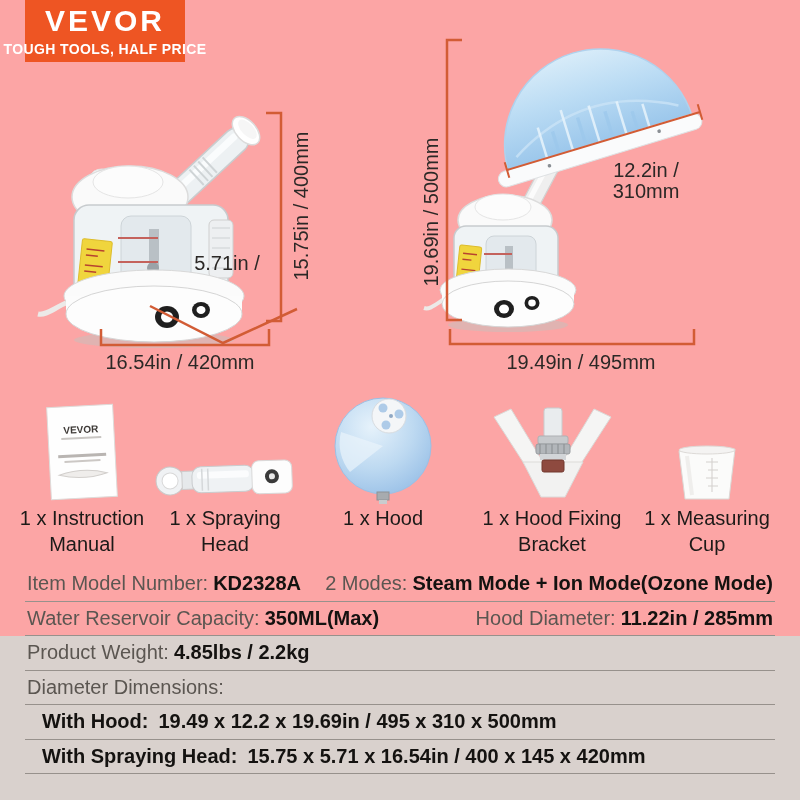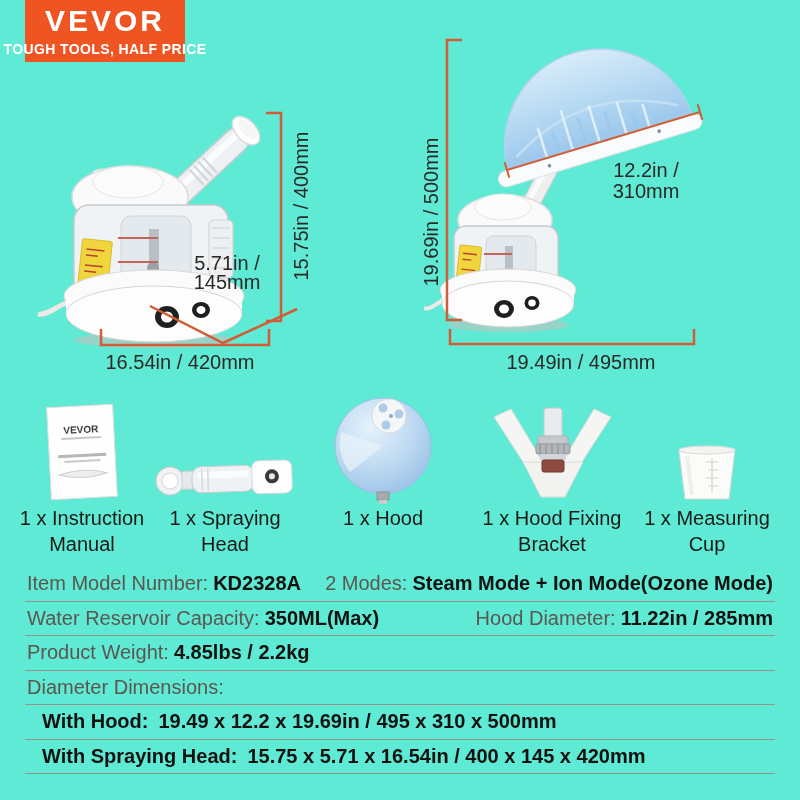--- a/index.html
+++ b/index.html
@@ -4,21 +4,21 @@
 <style>
   * { margin:0; padding:0; box-sizing:border-box; }
   html,body { width:800px; height:800px; }
   body {
     font-family:"Liberation Sans", sans-serif;
     background:#D9D1CD;
     position:relative;
     overflow:hidden;
     color:#2B2826;
   }
-  .canvas { position:absolute; inset:0; width:800px; height:800px; background:#5eead4; }
+  .canvas { position:absolute; inset:0; width:800px; height:636px; background:#fca5a5; }
 
   
   .logo {
     position:absolute; left:25px; top:0; width:160px; height:62px;
     background:#EE5523; color:#FFFFFF; z-index:3;
     display:flex; flex-direction:column; align-items:center; justify-content:center;
   }
   .logo .word { font-size:30px; font-weight:bold; letter-spacing:3px; line-height:1; }
   .logo .tag  { font-size:14px; font-weight:bold; letter-spacing:0.4px; margin-top:5px; white-space:nowrap; }
 
@@ -234,21 +234,20 @@
       <path d="M450,329 L450,344 L694,344 L694,329"></path>
       <path d="M507,170 L700,112" stroke-width="2"></path>
       <path d="M504.7,162.3 L509.3,177.7" stroke-width="2"></path>
       <path d="M697.7,104.3 L702.3,119.7" stroke-width="2"></path>
     </g>
   </svg>
 
   <div class="dim v" id="dim-left-h">15.75in / 400mm</div>
   <div class="dim two" id="dim-left-d">
     <div>5.71in /</div>
-    <div>145mm</div>
   </div>
   <div class="dim" id="dim-left-w">16.54in / 420mm</div>
   <div class="dim v" id="dim-right-h">19.69in / 500mm</div>
   <div class="dim two" id="dim-hood">
     <div>12.2in /</div>
     <div>310mm</div>
   </div>
   <div class="dim" id="dim-right-w">19.49in / 495mm</div>
 
   <div class="acc-label" id="acc1">

